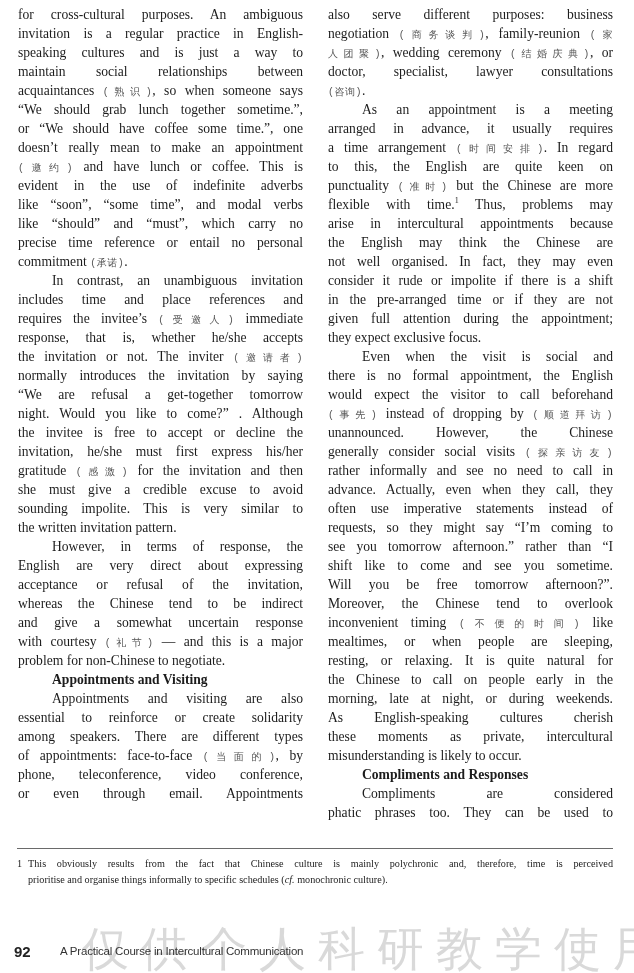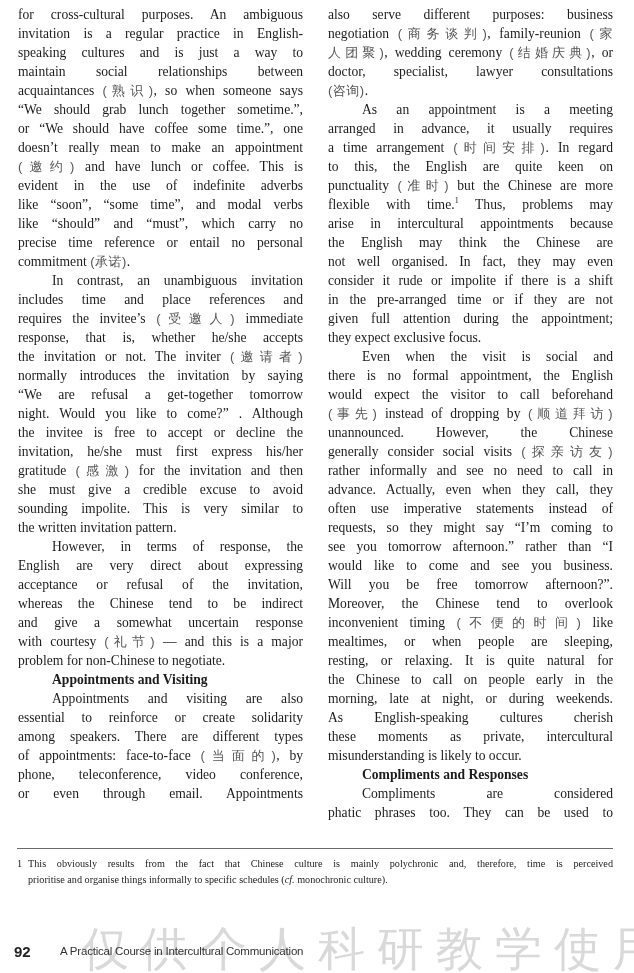--- a/index.html
+++ b/index.html
@@ -7,21 +7,21 @@
          font-family: "DejaVu Serif", "Liberation Serif", serif; color: #1c1c1c; }
   .col { position: absolute; top: 5px; }
   .col.left { left: 18px; width: 285px; }
   .col.right { left: 328px; width: 285px; }
   .line { display: block; height: 19px; line-height: 19px; font-size: 13.6px;
           white-space: nowrap; text-align: justify; text-align-last: justify;
           font-family: "Liberation Serif", "DejaVu Serif", serif; }
   .line.last { text-align-last: left; }
   .line.indent { padding-left: 34px; }
   .line.head { font-weight: bold; text-align-last: left; padding-left: 34px; }
-  .zh { font-size: 13px; color: #555; font-family: Liberation Sans, sans-serif; letter-spacing: 0.5px; }
+  .zh { font-size: 10px; color: #555; font-family: Liberation Mono, monospace; letter-spacing: 0.5px; }
   sup { font-size: 8px; line-height: 0; }
   .rule { position: absolute; left: 17px; width: 596px; top: 848px; height: 1px; background: #6a6a6a; }
   .footnote { position: absolute; left: 17px; width: 596px; top: 856px; }
   .fn-line { display: block; height: 16px; line-height: 16px; font-size: 10.2px; white-space: nowrap;
              text-align: justify; text-align-last: justify; font-family: "Liberation Serif", serif; color: #222; }
   .fn-line.cont { padding-left: 11px; }
   .fn-line.last { text-align-last: left; }
   .fn-num { display: inline-block; width: 11px; }
   .footer { position: absolute; top: 943px; left: 14px; font-family: "Liberation Sans", sans-serif; }
   .page-num { font-weight: bold; font-size: 15px; color: #222; position: absolute; left: 0; top: 0; }
@@ -99,21 +99,21 @@
     <span class="line"><span>there is no formal appointment, the English</span></span>
     <span class="line"><span>would expect the visitor to call beforehand</span></span>
     <span class="line"><span class="zh">(事先)</span><span> instead of dropping by </span><span class="zh">(顺道拜访)</span></span>
     <span class="line"><span>unannounced. However, the Chinese</span></span>
     <span class="line"><span>generally consider social visits </span><span class="zh">(探亲访友)</span></span>
     <span class="line"><span>rather informally and see no need to call in</span></span>
     <span class="line"><span>advance. Actually, even when they call, they</span></span>
     <span class="line"><span>often use imperative statements instead of</span></span>
     <span class="line"><span>requests, so they might say “I’m coming to</span></span>
     <span class="line"><span>see you tomorrow afternoon.” rather than “I</span></span>
-    <span class="line"><span>would like to come and see you business.</span></span>
+    <span class="line"><span>shift like to come and see you sometime.</span></span>
     <span class="line"><span>Will you be free tomorrow afternoon?”.</span></span>
     <span class="line"><span>Moreover, the Chinese tend to overlook</span></span>
     <span class="line"><span>inconvenient timing </span><span class="zh">(不便的时间)</span><span> like</span></span>
     <span class="line"><span>mealtimes, or when people are sleeping,</span></span>
     <span class="line"><span>resting, or relaxing. It is quite natural for</span></span>
     <span class="line"><span>the Chinese to call on people early in the</span></span>
     <span class="line"><span>morning, late at night, or during weekends.</span></span>
     <span class="line"><span>As English-speaking cultures cherish</span></span>
     <span class="line"><span>these moments as private, intercultural</span></span>
     <span class="line last"><span>misunderstanding is likely to occur.</span></span>

